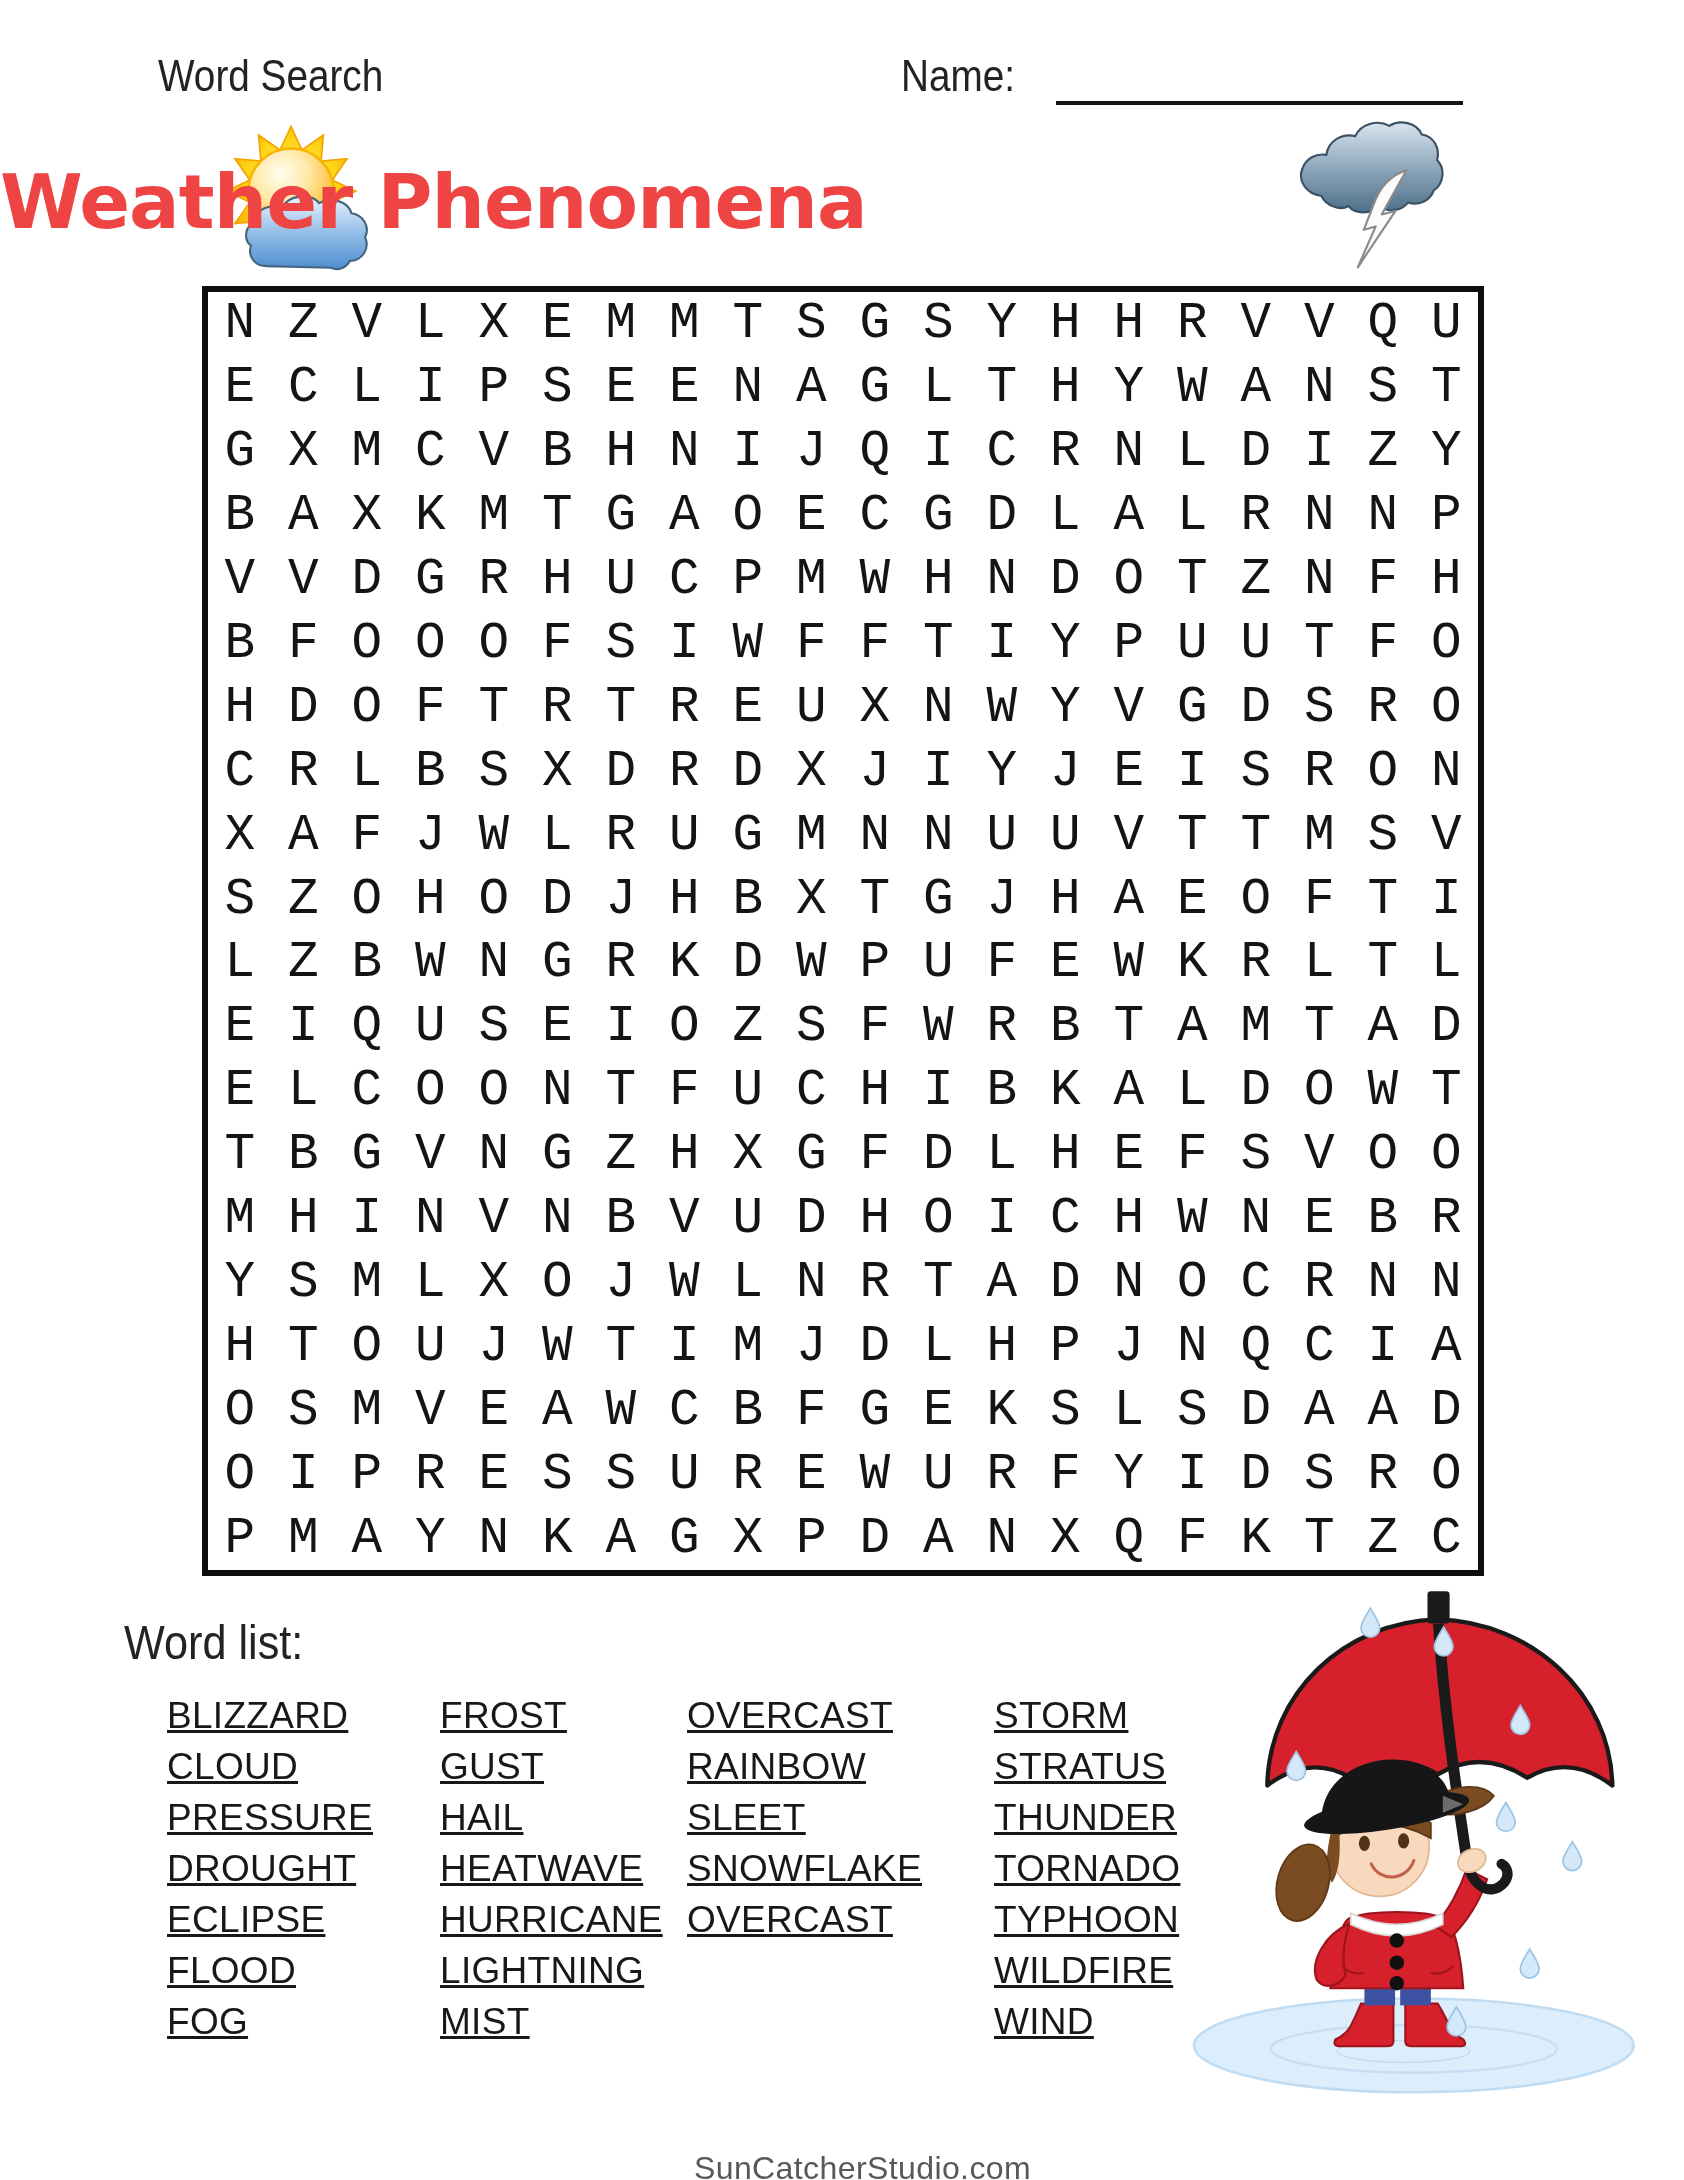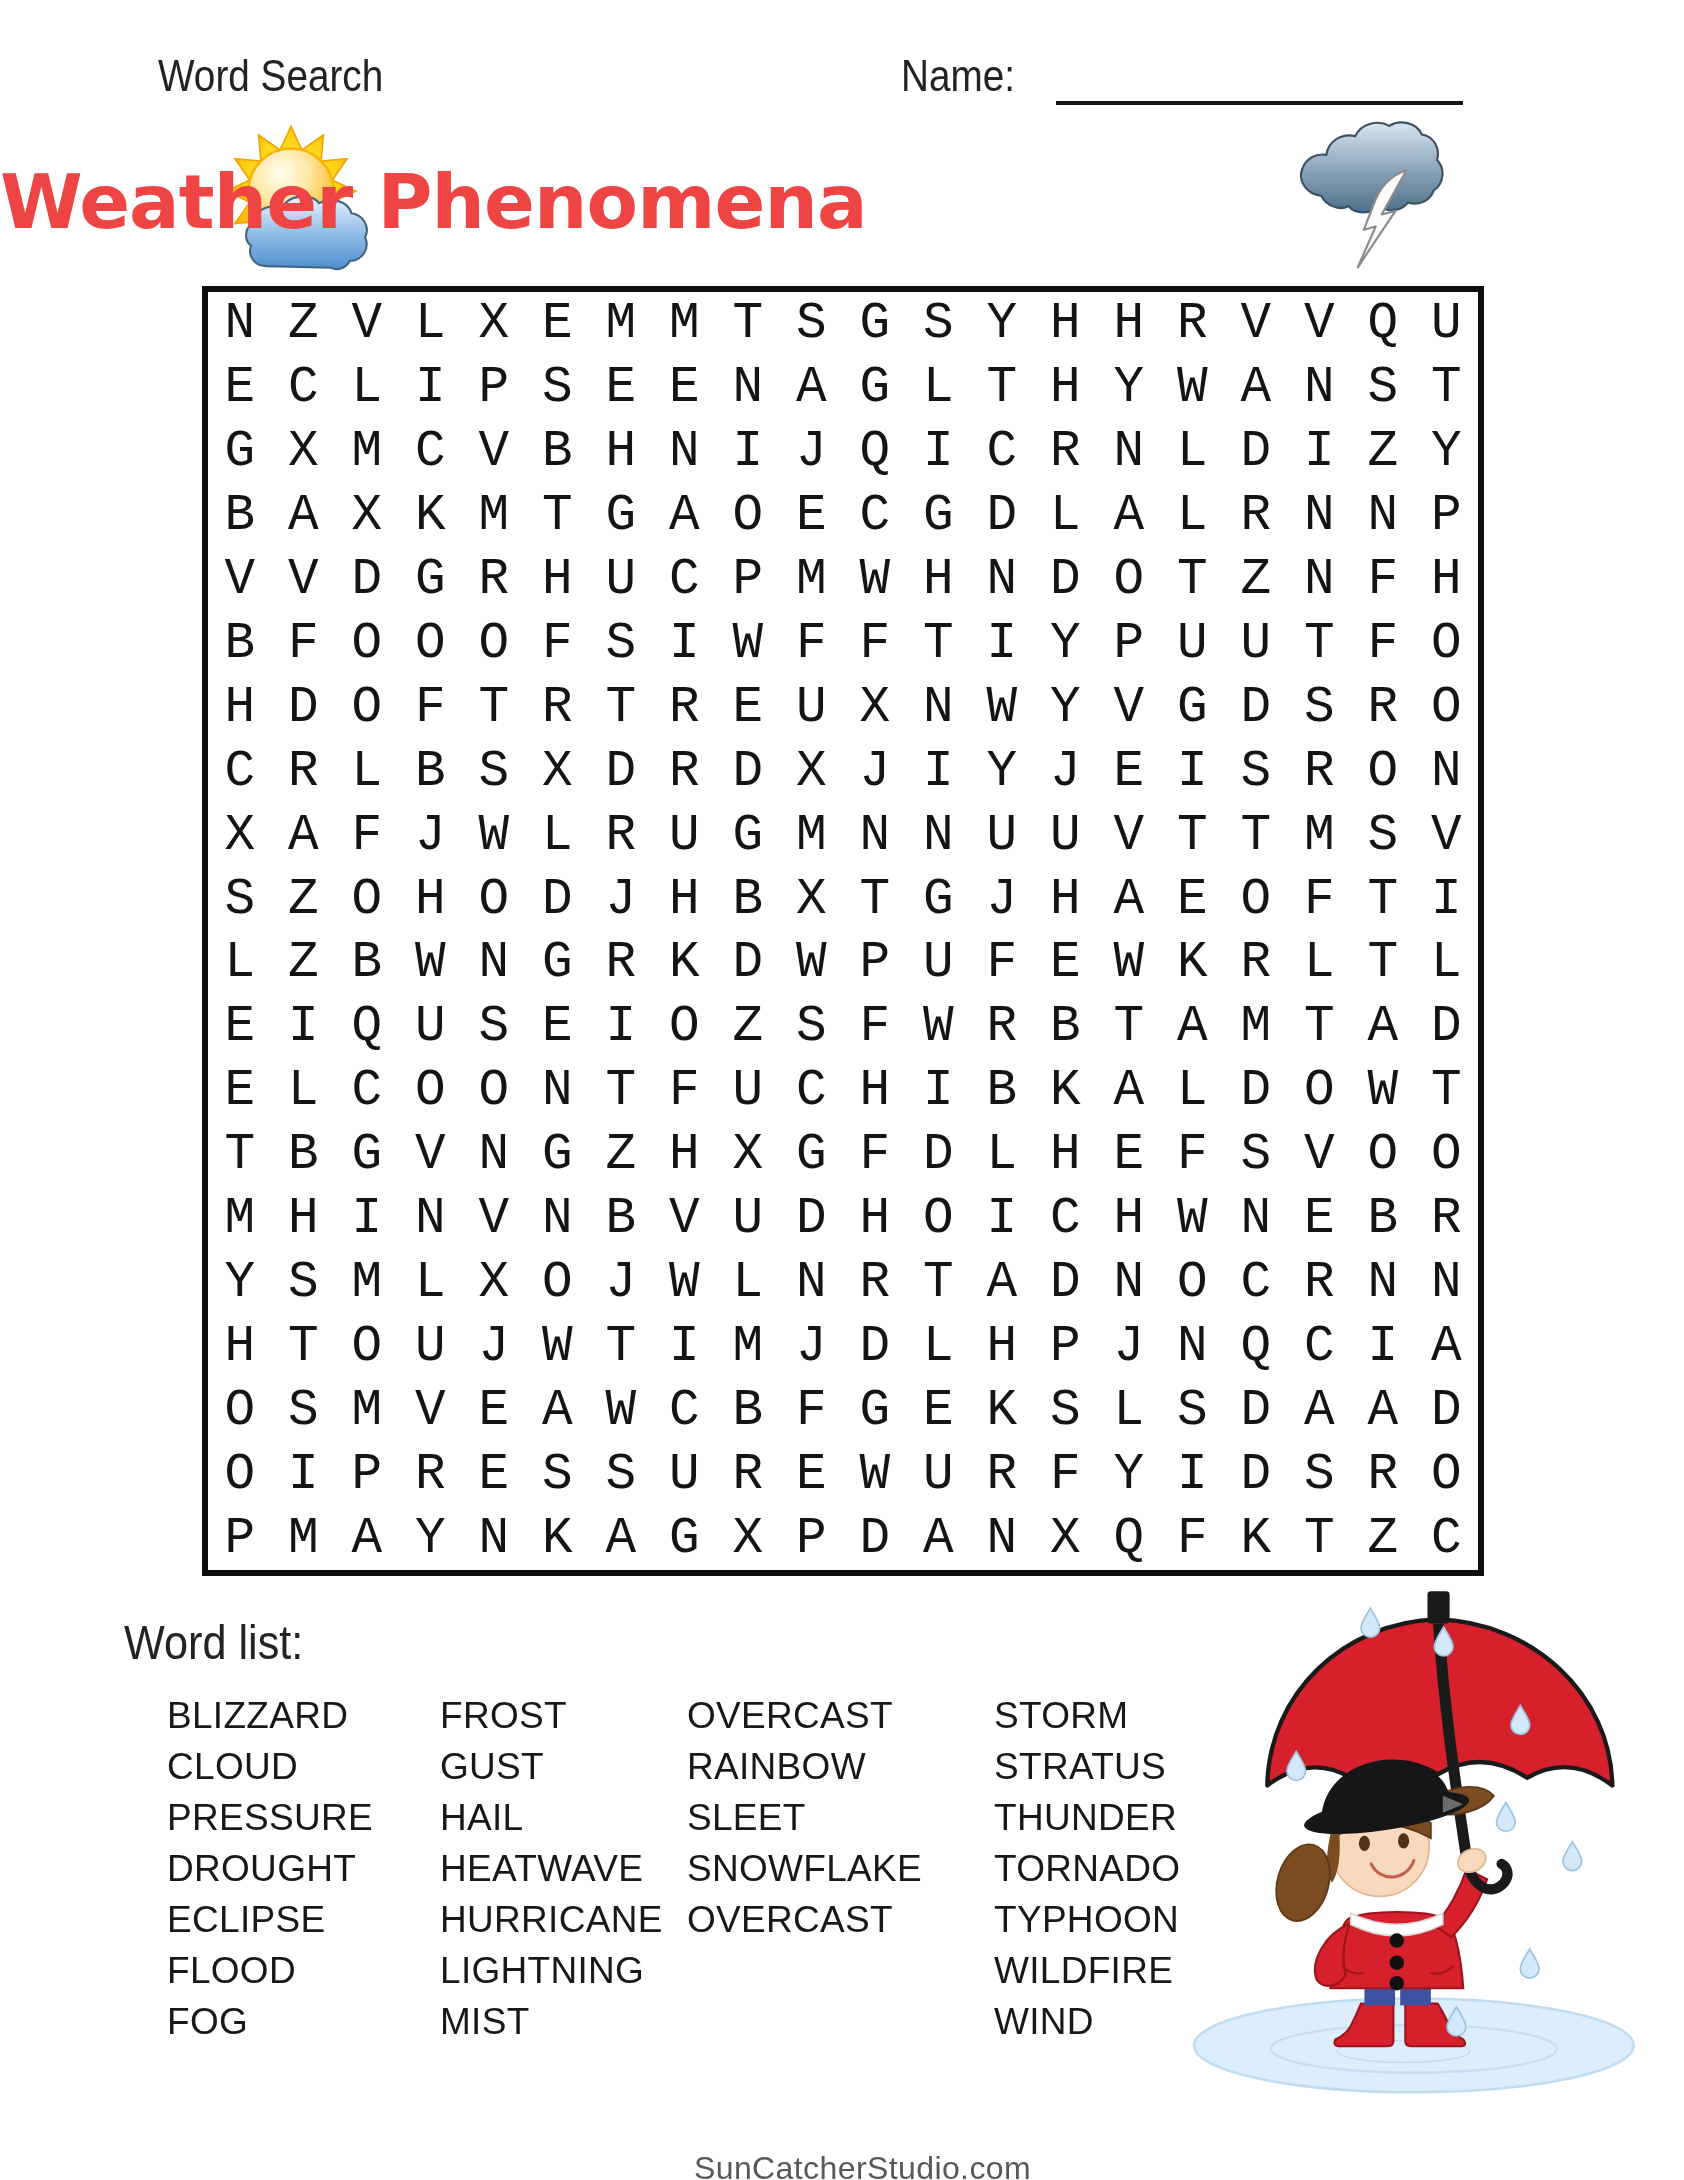--- a/index.html
+++ b/index.html
@@ -26,21 +26,21 @@
         font-family:"Liberation Mono",monospace;font-size:51px;color:#141414;line-height:1;}
   
   .wl-label{position:absolute;left:124px;top:1615px;font-size:48px;color:#232323;
             transform:scaleX(0.9);transform-origin:left top;}
   .words{position:absolute;left:167px;top:1690px;display:flex;}
   .word-col{display:block;}
   .word-col:nth-child(1){width:273px;}
   .word-col:nth-child(2){width:247px;}
   .word-col:nth-child(3){width:307px;}
   .word-col:nth-child(4){width:256px;}
-  .word{font-size:37px;line-height:51px;color:#181818;letter-spacing:0.3px;}
+  .word{font-size:37px;line-height:51px;color:#181818;letter-spacing:0.3px;text-decoration:underline;}
   
   .girl{position:absolute;left:1182px;top:1581px;width:479px;height:530px;}
   
   .footer{position:absolute;left:0;top:2118px;width:100%;text-align:center;
           font-size:32px;color:#58585a;letter-spacing:0.4px;margin-top:32px;}
 </style>
 </head>
 <body>
 
 <div class="page">

